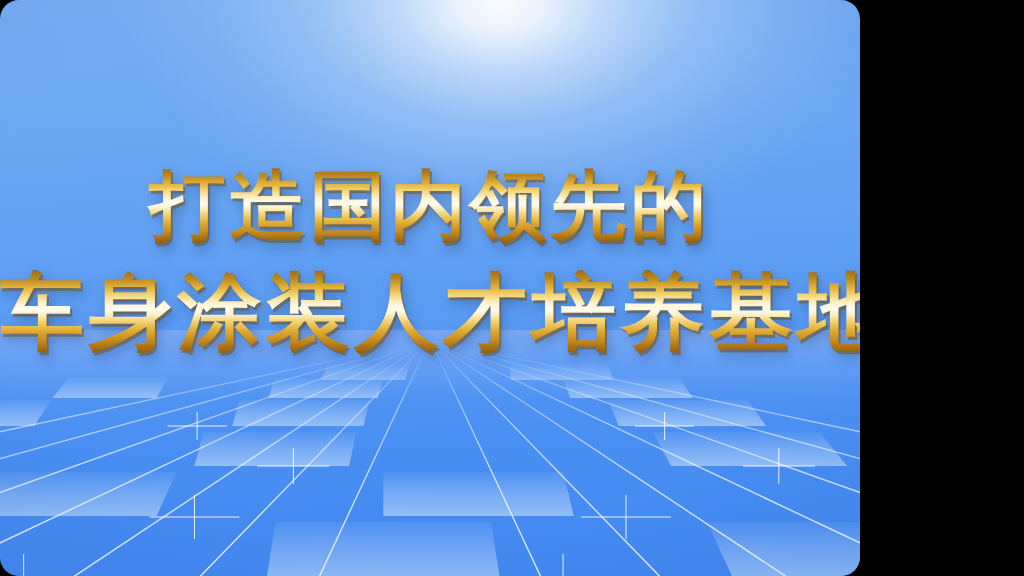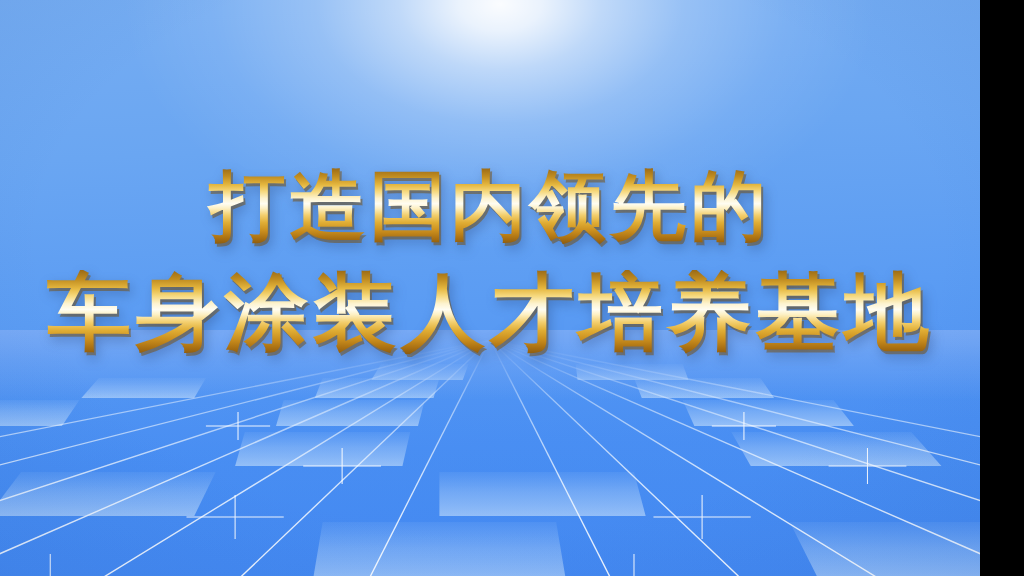--- a/index.html
+++ b/index.html
@@ -6,31 +6,32 @@
   * { margin:0; padding:0; box-sizing:border-box; }
   html, body {
     width:1024px; height:576px;
     overflow:hidden;
     background:#000;
     font-family:"Liberation Sans", sans-serif;
   }
 
   .slide {
     position:relative;
-    width:980px; height:576px;
+    width:860px; height:576px;
     overflow:hidden;
     background:
       radial-gradient(ellipse 460px 300px at 500px 4px,
         rgba(255,255,255,0.97) 0%,
         rgba(255,255,255,0.85) 9%,
         rgba(255,255,255,0.55) 22%,
         rgba(255,255,255,0.26) 40%,
         rgba(255,255,255,0.08) 62%,
         rgba(255,255,255,0.00) 82%),
       linear-gradient(177deg, #76adf2 0%, #6aa6f2 26%, #5b9cf3 52%, #4e92f3 75%, #4b8ff2 100%);
+    border-radius: 19px;
   }
 
   
   .floor {
     position:absolute;
     left:-300px; right:-300px;
     top:340px; bottom:-10px;
     overflow:hidden;
   }
   .floor-tint {

